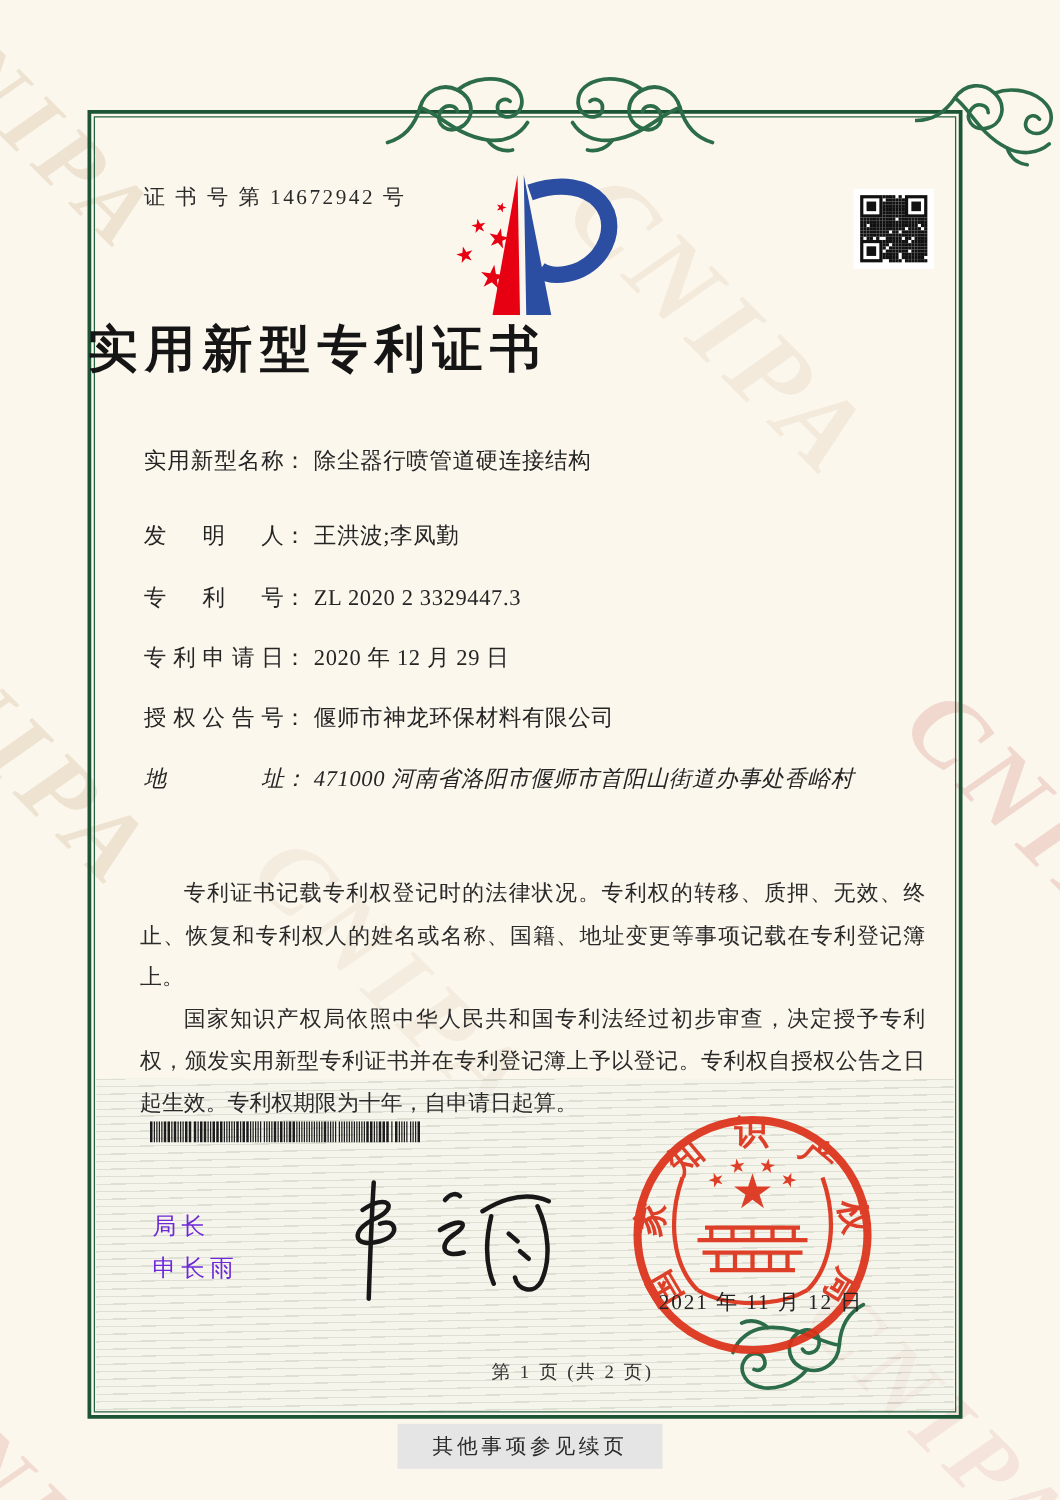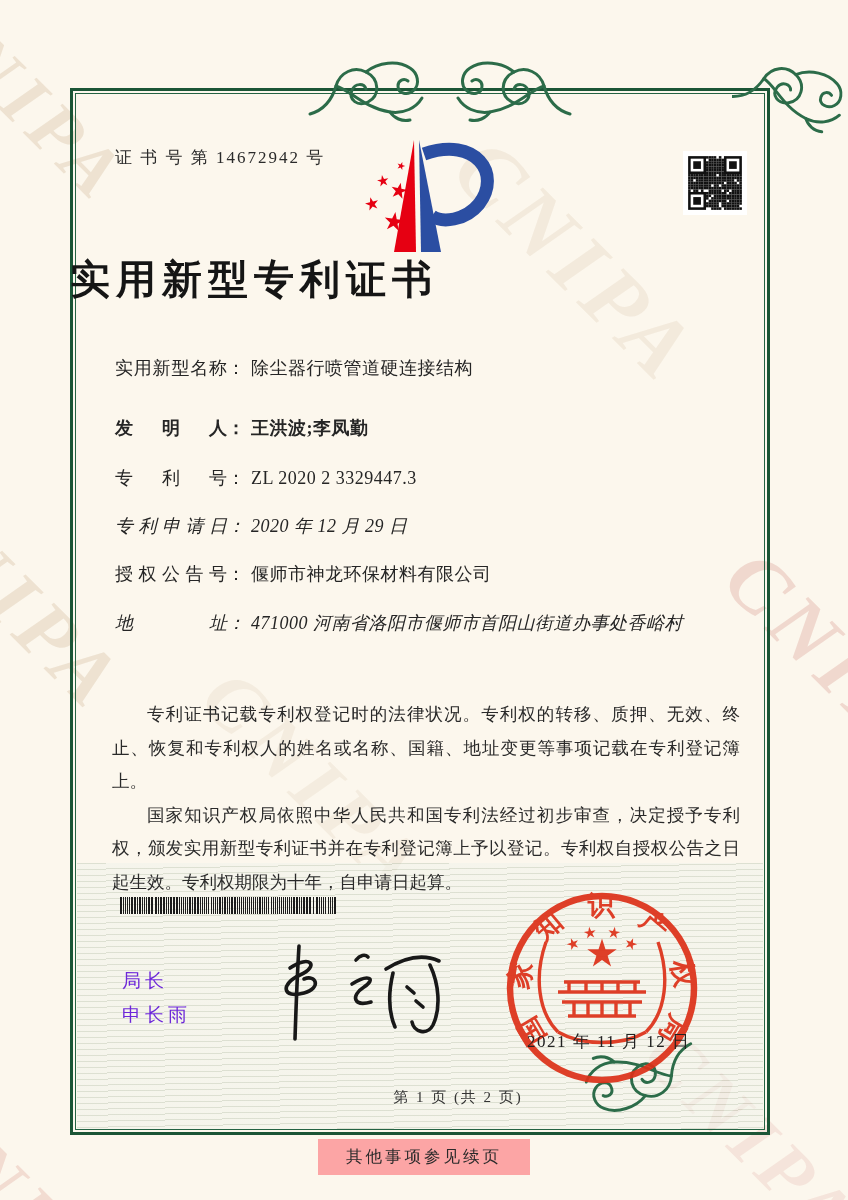--- a/index.html
+++ b/index.html
@@ -53,21 +53,21 @@
     text-align:left; font-size:40px; font-weight:700; letter-spacing:6px; color:#151515;
   }
   
   .field{position:absolute; left:115px; z-index:4; font-size:18px; color:#252525; white-space:nowrap;}
   .field .lab{
     display:inline-block; width:112px; vertical-align:bottom;
     text-align:justify; text-align-last:justify;
   }
   .field .col{display:inline-block;}
   .field .val{display:inline-block; margin-left:6px; letter-spacing:0.5px;}
-  .f-0{top:356px;} .f-1{top:416px;font-weight:bold;} .f-2{top:466px;} .f-3{top:514px;font-style:italic;}
+  .f-0{top:356px;} .f-1{top:416px;} .f-2{top:466px;} .f-3{top:514px;}
   .f-4{top:562px;} .f-5{top:611px;font-style:italic;} .f-6{top:659px;}
   .grant-no{position:absolute; left:450px; top:659px; z-index:4; font-size:18px; white-space:nowrap;}
   
   .body-text{
     position:absolute; left:112px; top:698px; width:628px; z-index:4;
     font-size:17.5px; line-height:1.92; color:#2a2a2a; text-align:justify;
   }
   .body-text p{margin:0; text-indent:2em;}
   
   .barcode{position:absolute; left:120px; top:897px; width:220px; height:17px; z-index:4;}
@@ -79,21 +79,21 @@
   .seal-date{
     position:absolute; left:527px; top:1030px; z-index:6;
     font-size:17px; letter-spacing:1.5px; color:#222;
   }
   .page-foot{
     position:absolute; left:70px; top:1088px; width:776px; z-index:4;
     text-align:center; font-size:15px; letter-spacing:2px; color:#333;
   }
   .cont-note{
     position:absolute; left:50%; transform:translateX(-50%); top:1139px; z-index:4;
-    background:#fca5a5; padding:7px 28px; font-size:16.5px; letter-spacing:3px; color:#2a2a2a;
+    background:#e5e5e5; padding:7px 28px; font-size:16.5px; letter-spacing:3px; color:#2a2a2a;
   }
 </style>
 </head>
 <body>
 
 <svg width="0" height="0" style="position:absolute" aria-hidden="true">
   <defs>
     <polygon id="star" points="0,-10 2.24,-3.08 9.51,-3.09 3.62,1.18 5.88,8.09 0,3.8 -5.88,8.09 -3.62,1.18 -9.51,-3.09 -2.24,-3.08"></polygon>
     <g id="flourish" fill="none" stroke="currentColor" stroke-width="3" stroke-linecap="round">
       <path d="M4,58 C18,54 26,44 30,30 C34,16 48,10 60,16 C74,23 74,40 62,46 C52,51 42,44 46,34 C49,27 58,27 60,33"></path>

